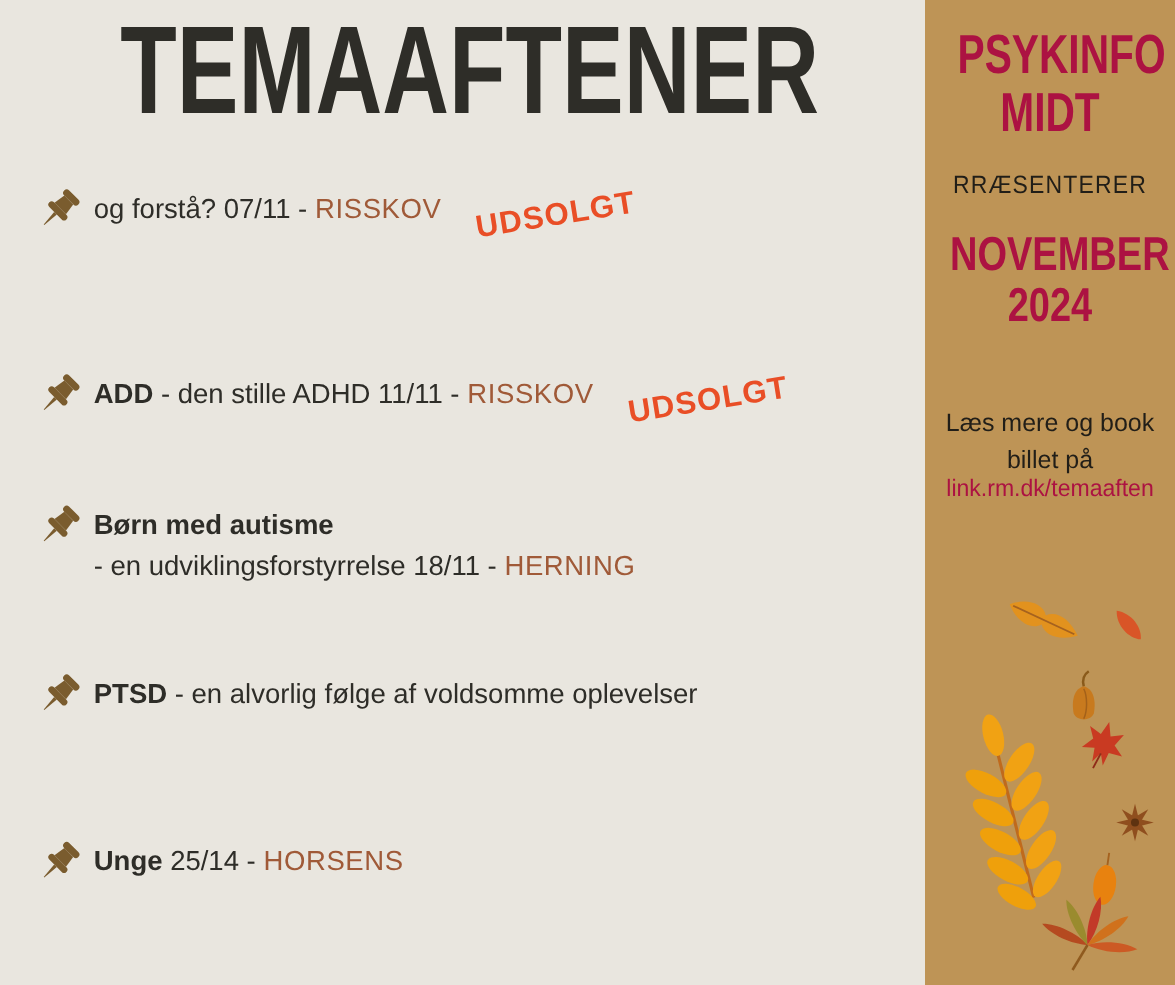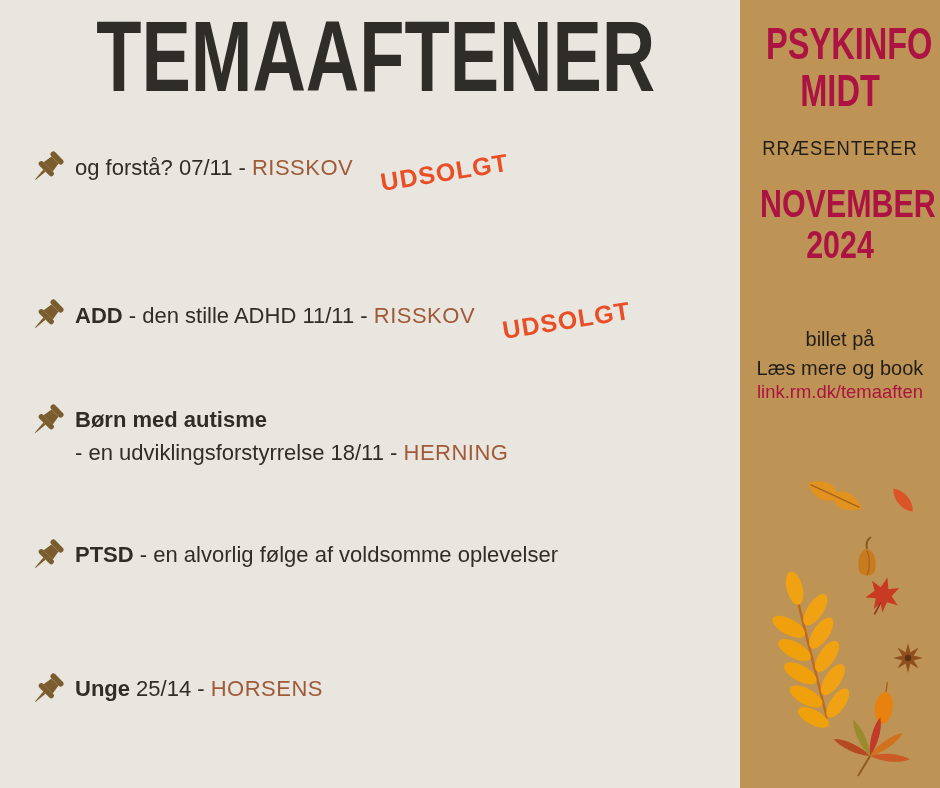--- a/index.html
+++ b/index.html
@@ -154,22 +154,22 @@
     <div class="centered brand">
       <div>PSYKINFO</div>
       <div>MIDT</div>
     </div>
     <div class="centered presents">RRÆSENTERER</div>
     <div class="centered month">
       <div>NOVEMBER</div>
       <div>2024</div>
     </div>
     <div class="centered info">
+      <div>Læs mere og book</div>
       <div>billet på</div>
-      <div>Læs mere og book</div>
     </div>
     <div class="centered link">link.rm.dk/temaaften</div>
 
     <svg class="leaves" viewBox="0 0 200 340">
 
       <g transform="translate(95,48) rotate(115)">
         <path d="M0,-30 C10,-18 11,-6 4,0 C12,6 10,20 0,30 C-10,20 -12,6 -4,0 C-11,-6 -10,-18 0,-30 Z" fill="#E2921E"></path>
         <line x1="0" y1="-27" x2="0" y2="27" stroke="#A5621F" stroke-width="1.5"></line>
       </g>
 

